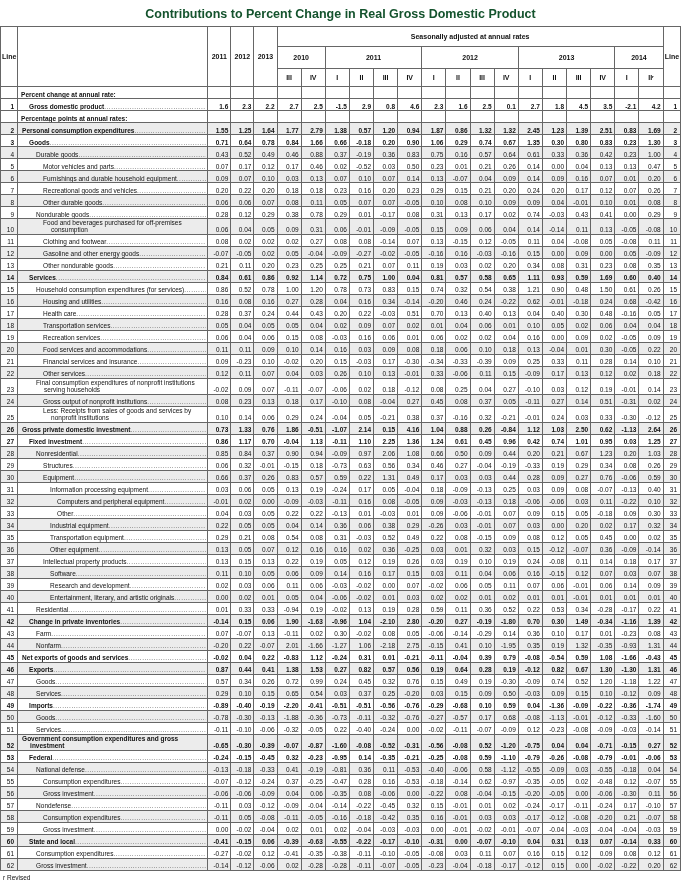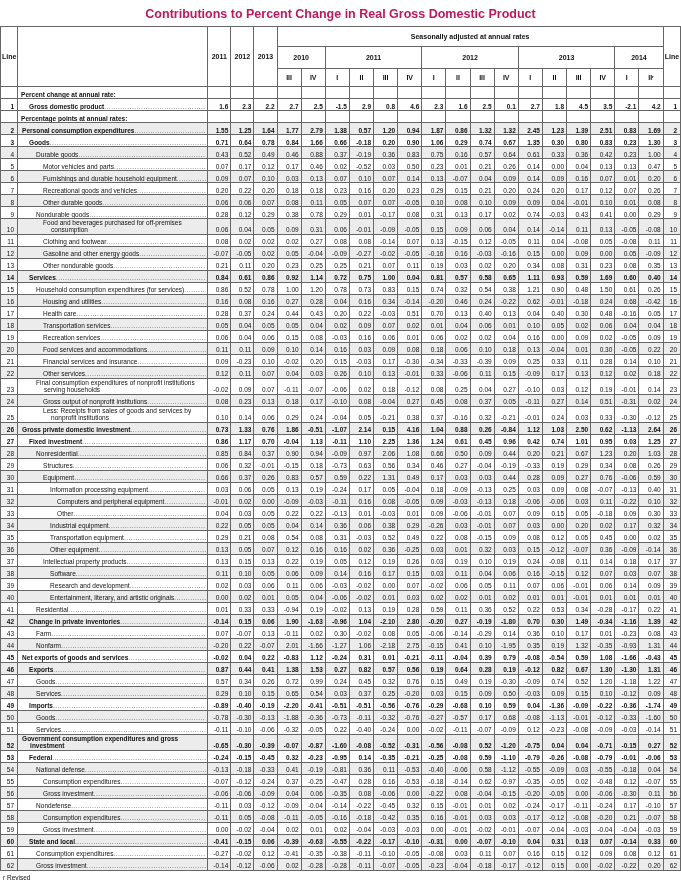--- a/index.html
+++ b/index.html
@@ -1,18 +1,18 @@
 <!DOCTYPE html>
 <html><head>
 <meta charset="utf-8">
 <style>
   html,body{margin:0;padding:0;background:#fff;color:#111;
     font-family:"Liberation Sans","DejaVu Sans",sans-serif;}
   .page{width:681px;margin:0 auto;}
-  .title{font-size:12.5px;font-weight:bold;text-align:center;margin:7px 0 5px 0;color:#be185d;}
+  .title{font-size:12.5px;font-weight:bold;text-align:center;margin:7px 0 5px 0;color:#14532d;}
   table{border-collapse:collapse;table-layout:fixed;width:681px;border:1.5px solid #000;}
   th,td{border:1px solid #666;padding:0 1px;}
   thead th{font-weight:bold;font-size:7px;text-align:center;vertical-align:middle;
     background:#fff;line-height:1.1;padding:1px;}
   thead tr.qtr-row th{height:15px;}
   thead{border-bottom:1.5px solid #000;}
   td{height:11px;vertical-align:bottom;font-size:6.5px;line-height:1.15;}
   td.val{text-align:right;padding-right:2px;white-space:nowrap;}
   td.lnum{text-align:right;padding-right:3px;font-size:6.5px;}
   tr.stripe td{background:#ececec;}

